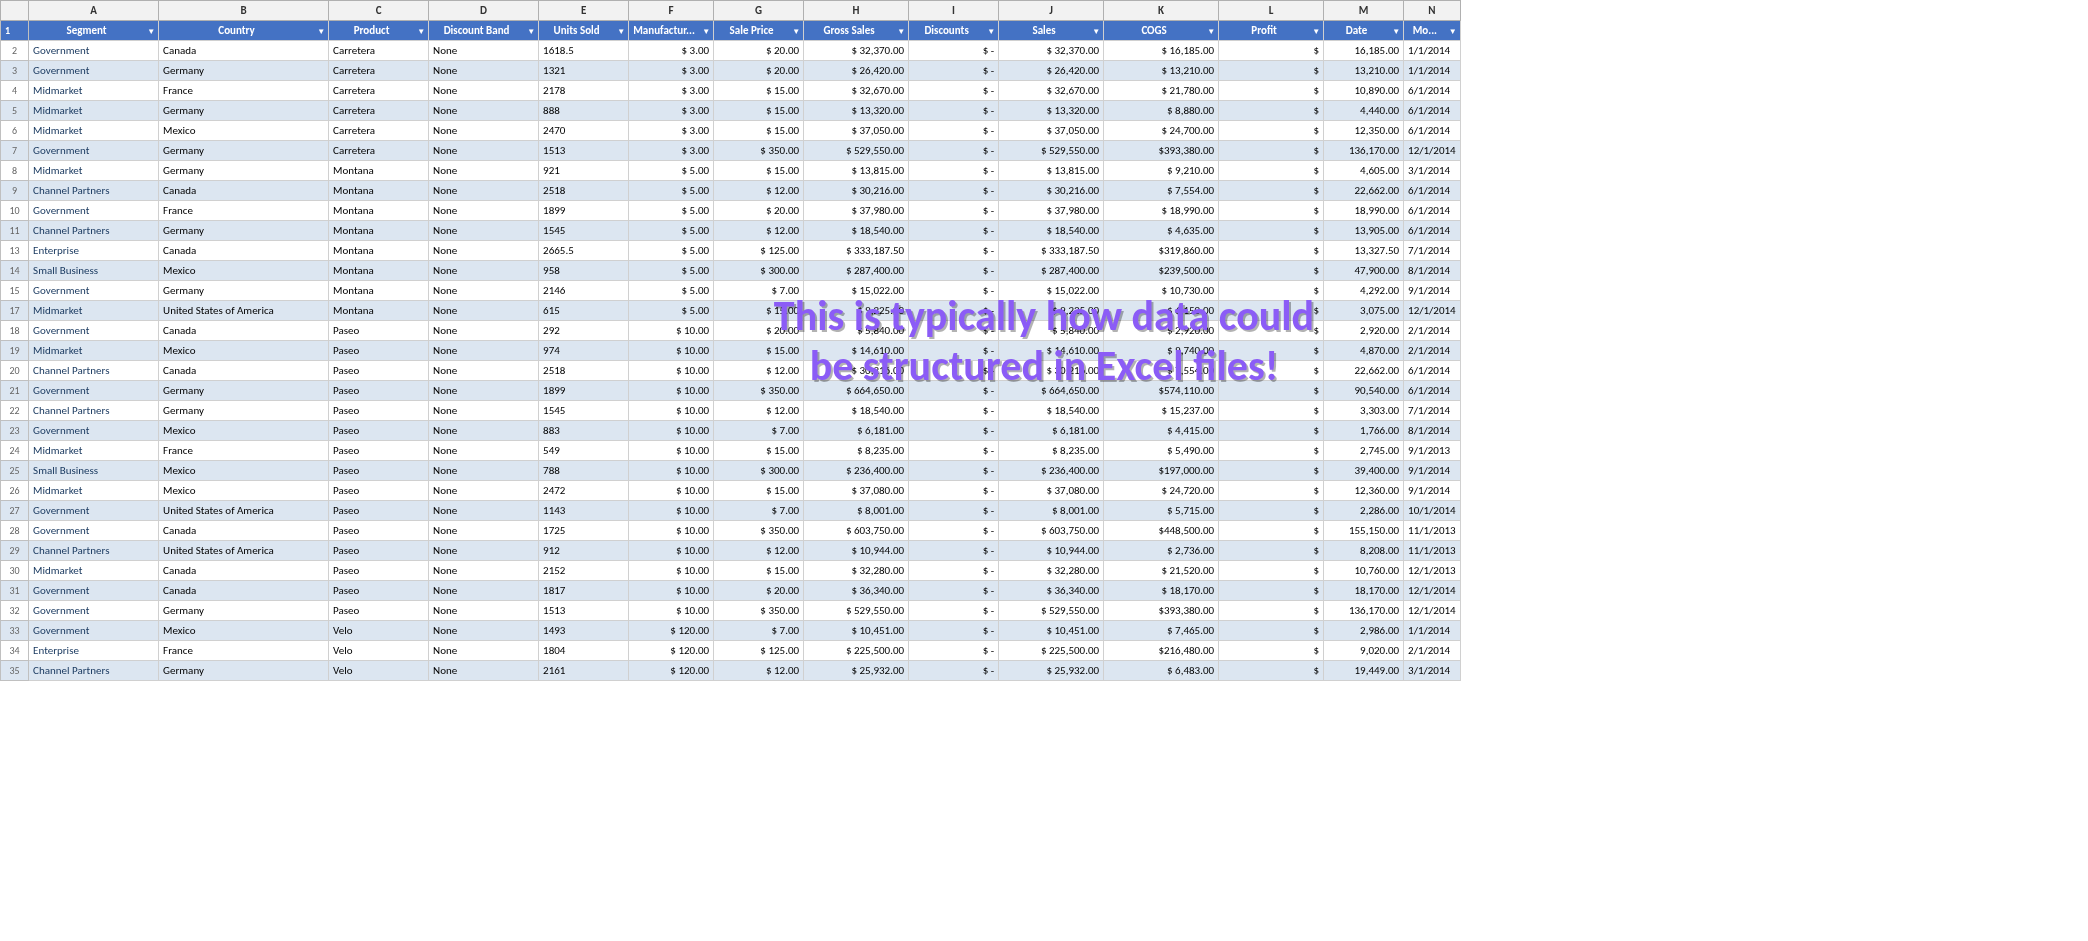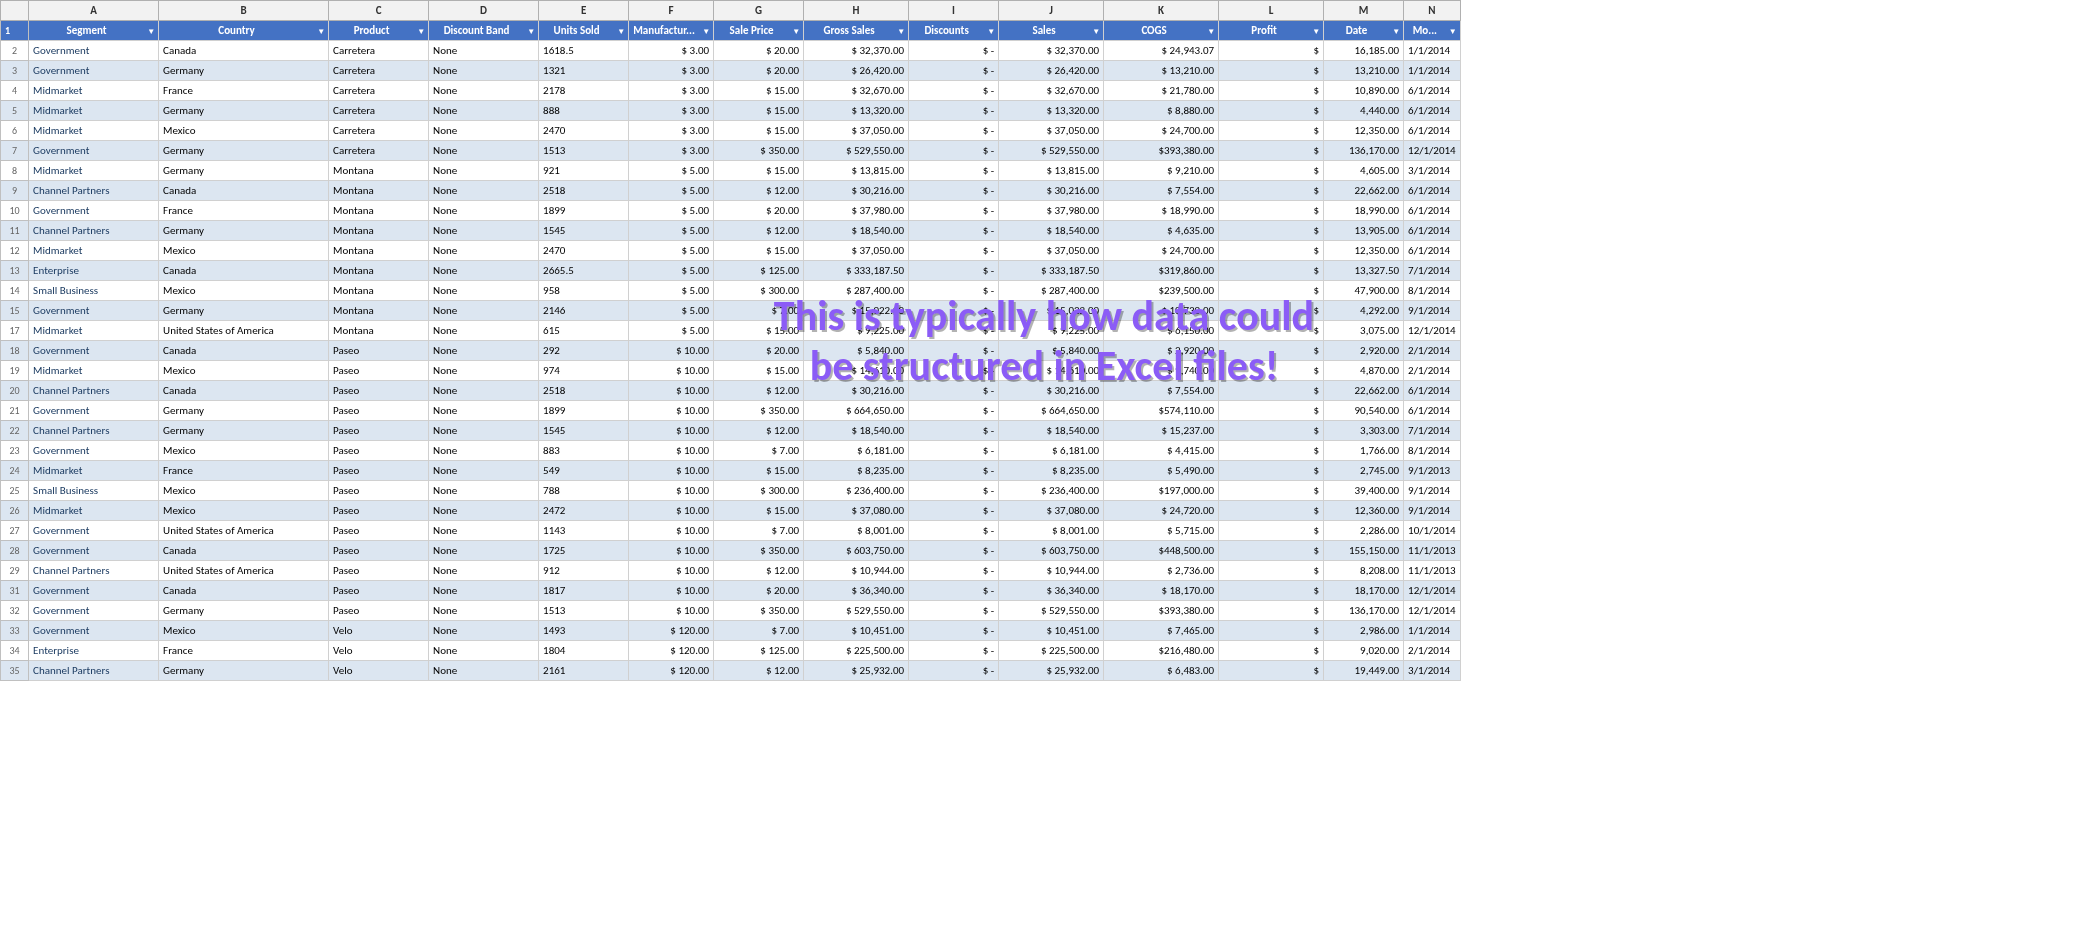--- a/index.html
+++ b/index.html
@@ -146,21 +146,21 @@
           <td class="segment">Government</td>
           <td>Canada</td>
           <td>Carretera</td>
           <td>None</td>
           <td class="number">1618.5</td>
           <td class="currency">$ 3.00</td>
           <td class="currency">$ 20.00</td>
           <td class="currency">$ 32,370.00</td>
           <td class="currency">$  -</td>
           <td class="currency">$ 32,370.00</td>
-          <td class="currency">$ 24,943.07</td>
+          <td class="currency">$ 16,185.00</td>
           <td class="currency">$</td>
           <td class="currency">16,185.00</td>
           <td>1/1/2014</td>
         </tr>
         <tr>
           <td class="row-num">3</td>
           <td class="segment">Government</td>
           <td>Germany</td>
           <td>Carretera</td>
           <td>None</td>
@@ -305,37 +305,20 @@
           <td class="currency">$ 12.00</td>
           <td class="currency">$ 18,540.00</td>
           <td class="currency">$  -</td>
           <td class="currency">$ 18,540.00</td>
           <td class="currency">$ 4,635.00</td>
           <td class="currency">$</td>
           <td class="currency">13,905.00</td>
           <td>6/1/2014</td>
         </tr>
         <tr>
-          <td class="row-num">12</td>
-          <td class="segment">Midmarket</td>
-          <td>Mexico</td>
-          <td>Montana</td>
-          <td>None</td>
-          <td class="number">2470</td>
-          <td class="currency">$ 5.00</td>
-          <td class="currency">$ 15.00</td>
-          <td class="currency">$ 37,050.00</td>
-          <td class="currency">$  -</td>
-          <td class="currency">$ 37,050.00</td>
-          <td class="currency">$ 24,700.00</td>
-          <td class="currency">$</td>
-          <td class="currency">12,350.00</td>
-          <td>6/1/2014</td>
-        </tr>
-        <tr>
           <td class="row-num">13</td>
           <td class="segment">Enterprise</td>
           <td>Canada</td>
           <td>Montana</td>
           <td>None</td>
           <td class="number">2665.5</td>
           <td class="currency">$ 5.00</td>
           <td class="currency">$ 125.00</td>
           <td class="currency">$ 333,187.50</td>
           <td class="currency">$  -</td>
@@ -592,20 +575,37 @@
           <td class="number">912</td>
           <td class="currency">$ 10.00</td>
           <td class="currency">$ 12.00</td>
           <td class="currency">$ 10,944.00</td>
           <td class="currency">$  -</td>
           <td class="currency">$ 10,944.00</td>
           <td class="currency">$ 2,736.00</td>
           <td class="currency">$</td>
           <td class="currency">8,208.00</td>
           <td>11/1/2013</td>
+        </tr>
+        <tr>
+          <td class="row-num">30</td>
+          <td class="segment">Midmarket</td>
+          <td>Canada</td>
+          <td>Paseo</td>
+          <td>None</td>
+          <td class="number">2152</td>
+          <td class="currency">$ 10.00</td>
+          <td class="currency">$ 15.00</td>
+          <td class="currency">$ 32,280.00</td>
+          <td class="currency">$  -</td>
+          <td class="currency">$ 32,280.00</td>
+          <td class="currency">$ 21,520.00</td>
+          <td class="currency">$</td>
+          <td class="currency">10,760.00</td>
+          <td>12/1/2013</td>
         </tr>
         <tr>
           <td class="row-num">31</td>
           <td class="segment">Government</td>
           <td>Canada</td>
           <td>Paseo</td>
           <td>None</td>
           <td class="number">1817</td>
           <td class="currency">$ 10.00</td>
           <td class="currency">$ 20.00</td>

